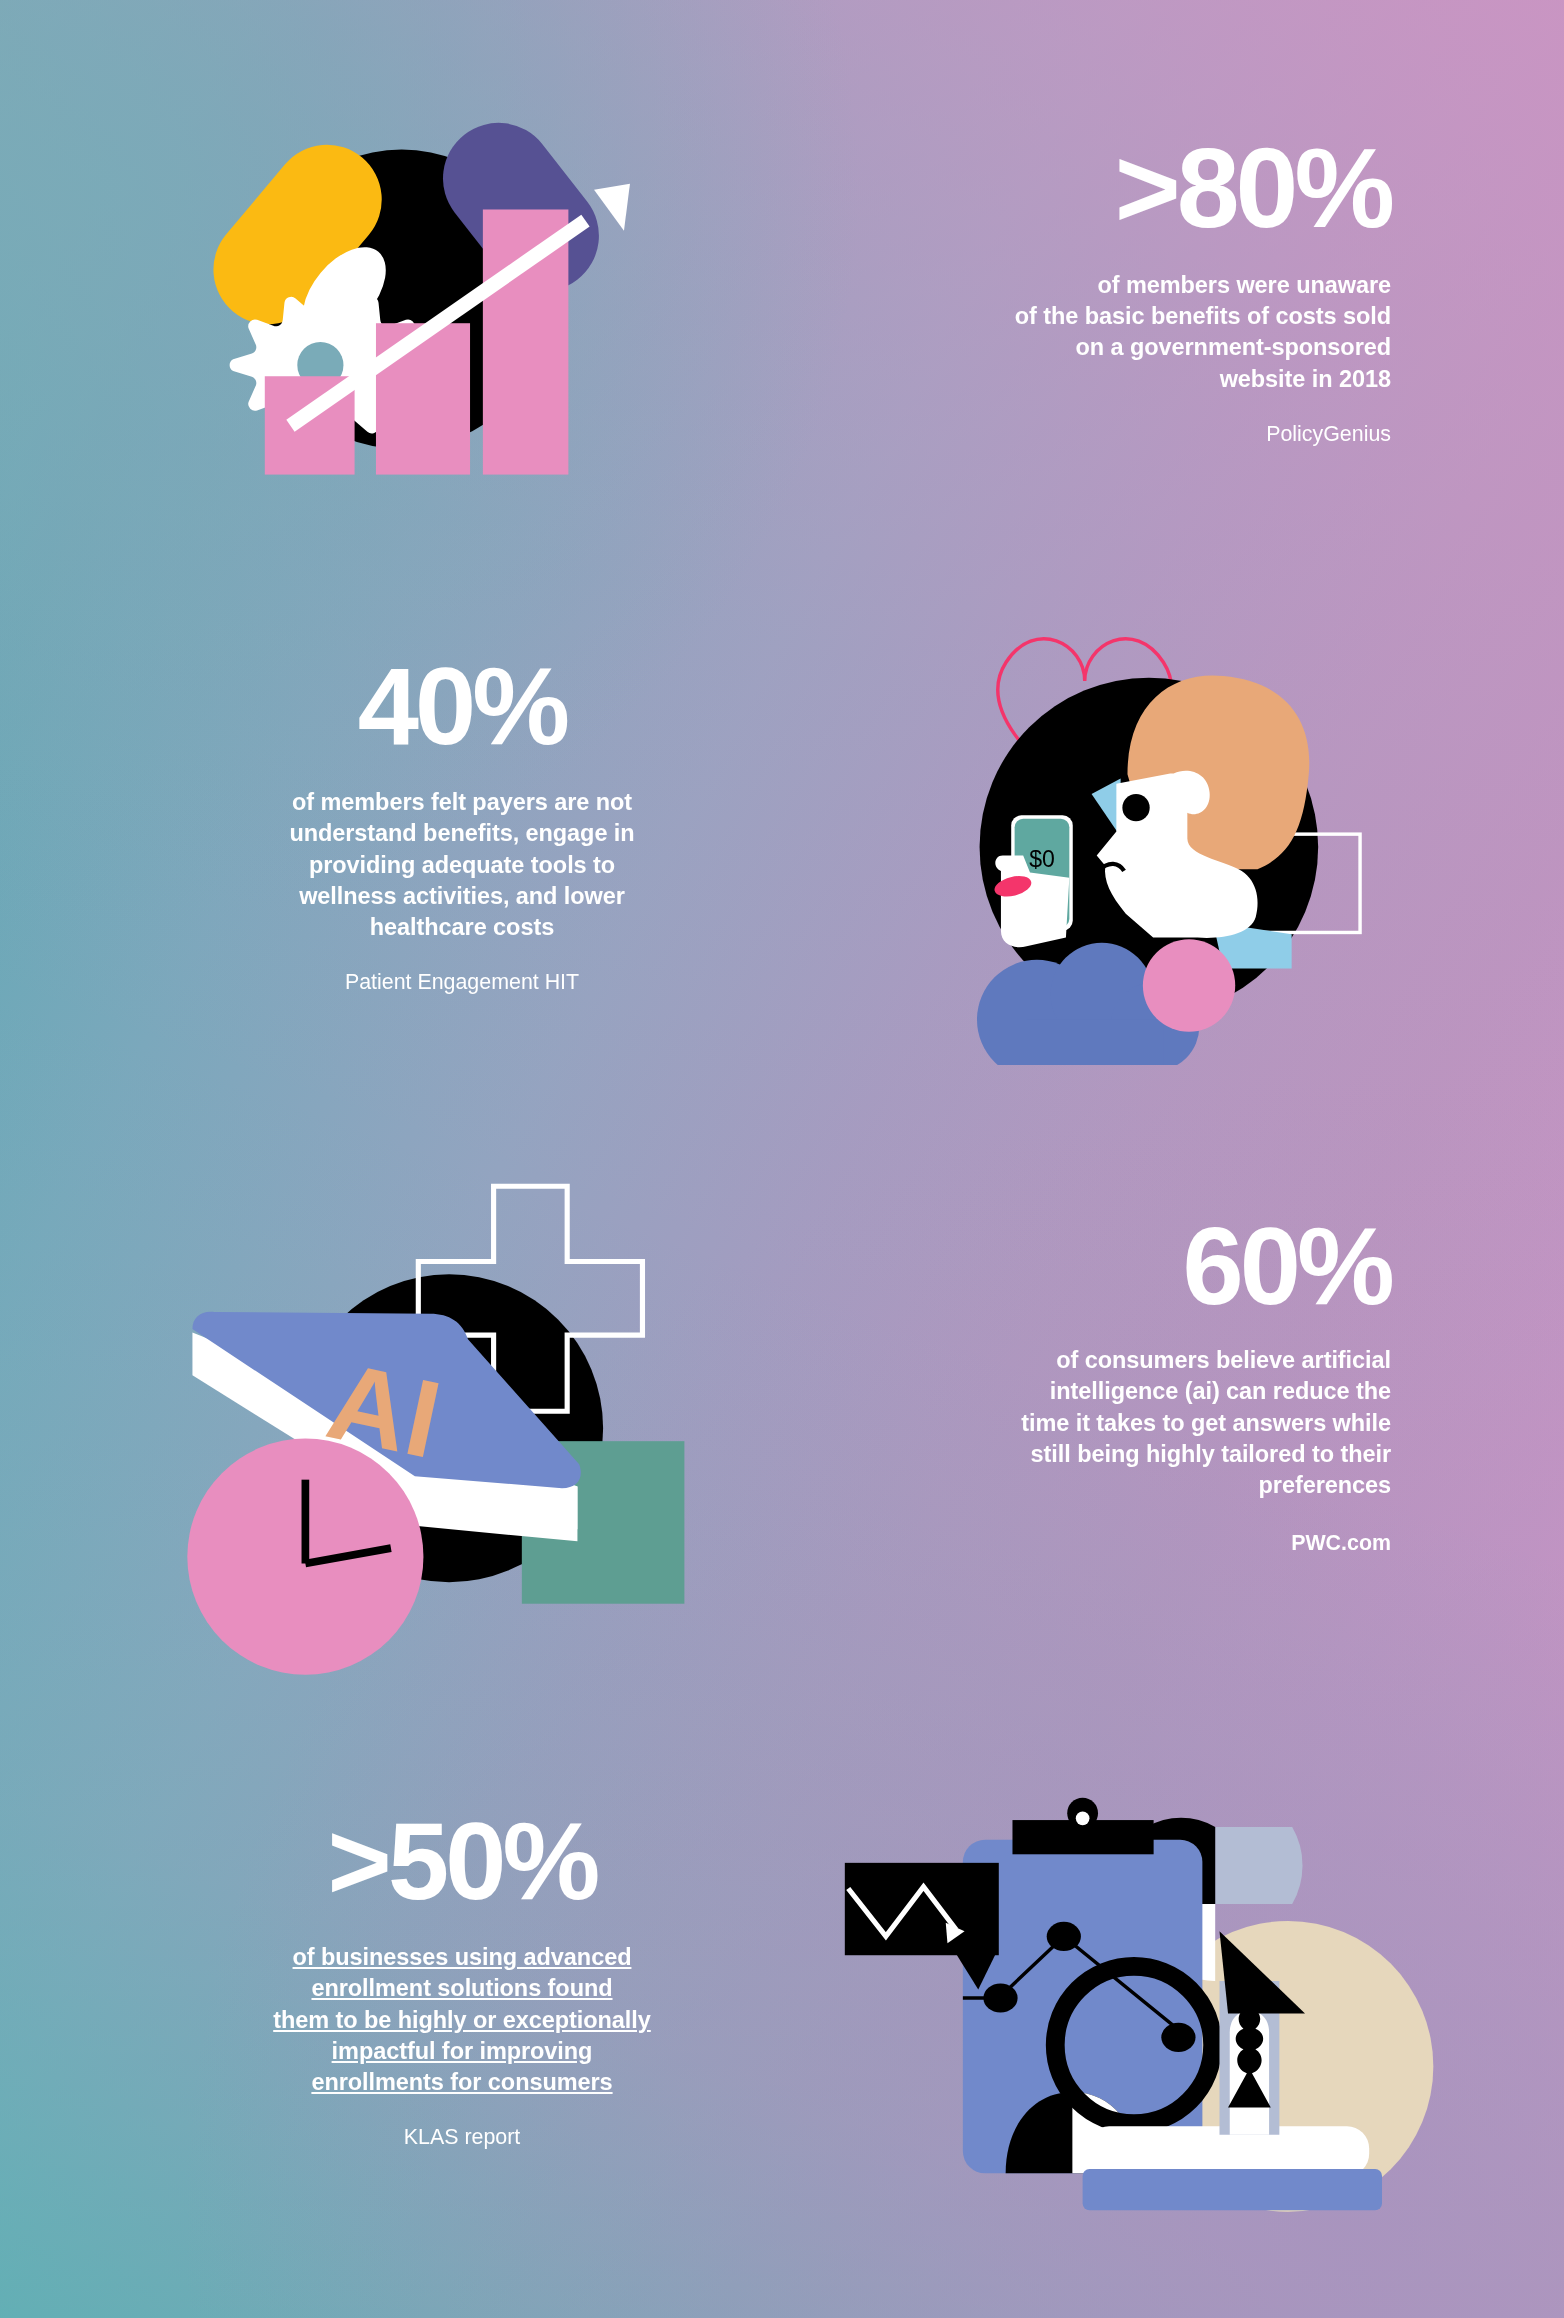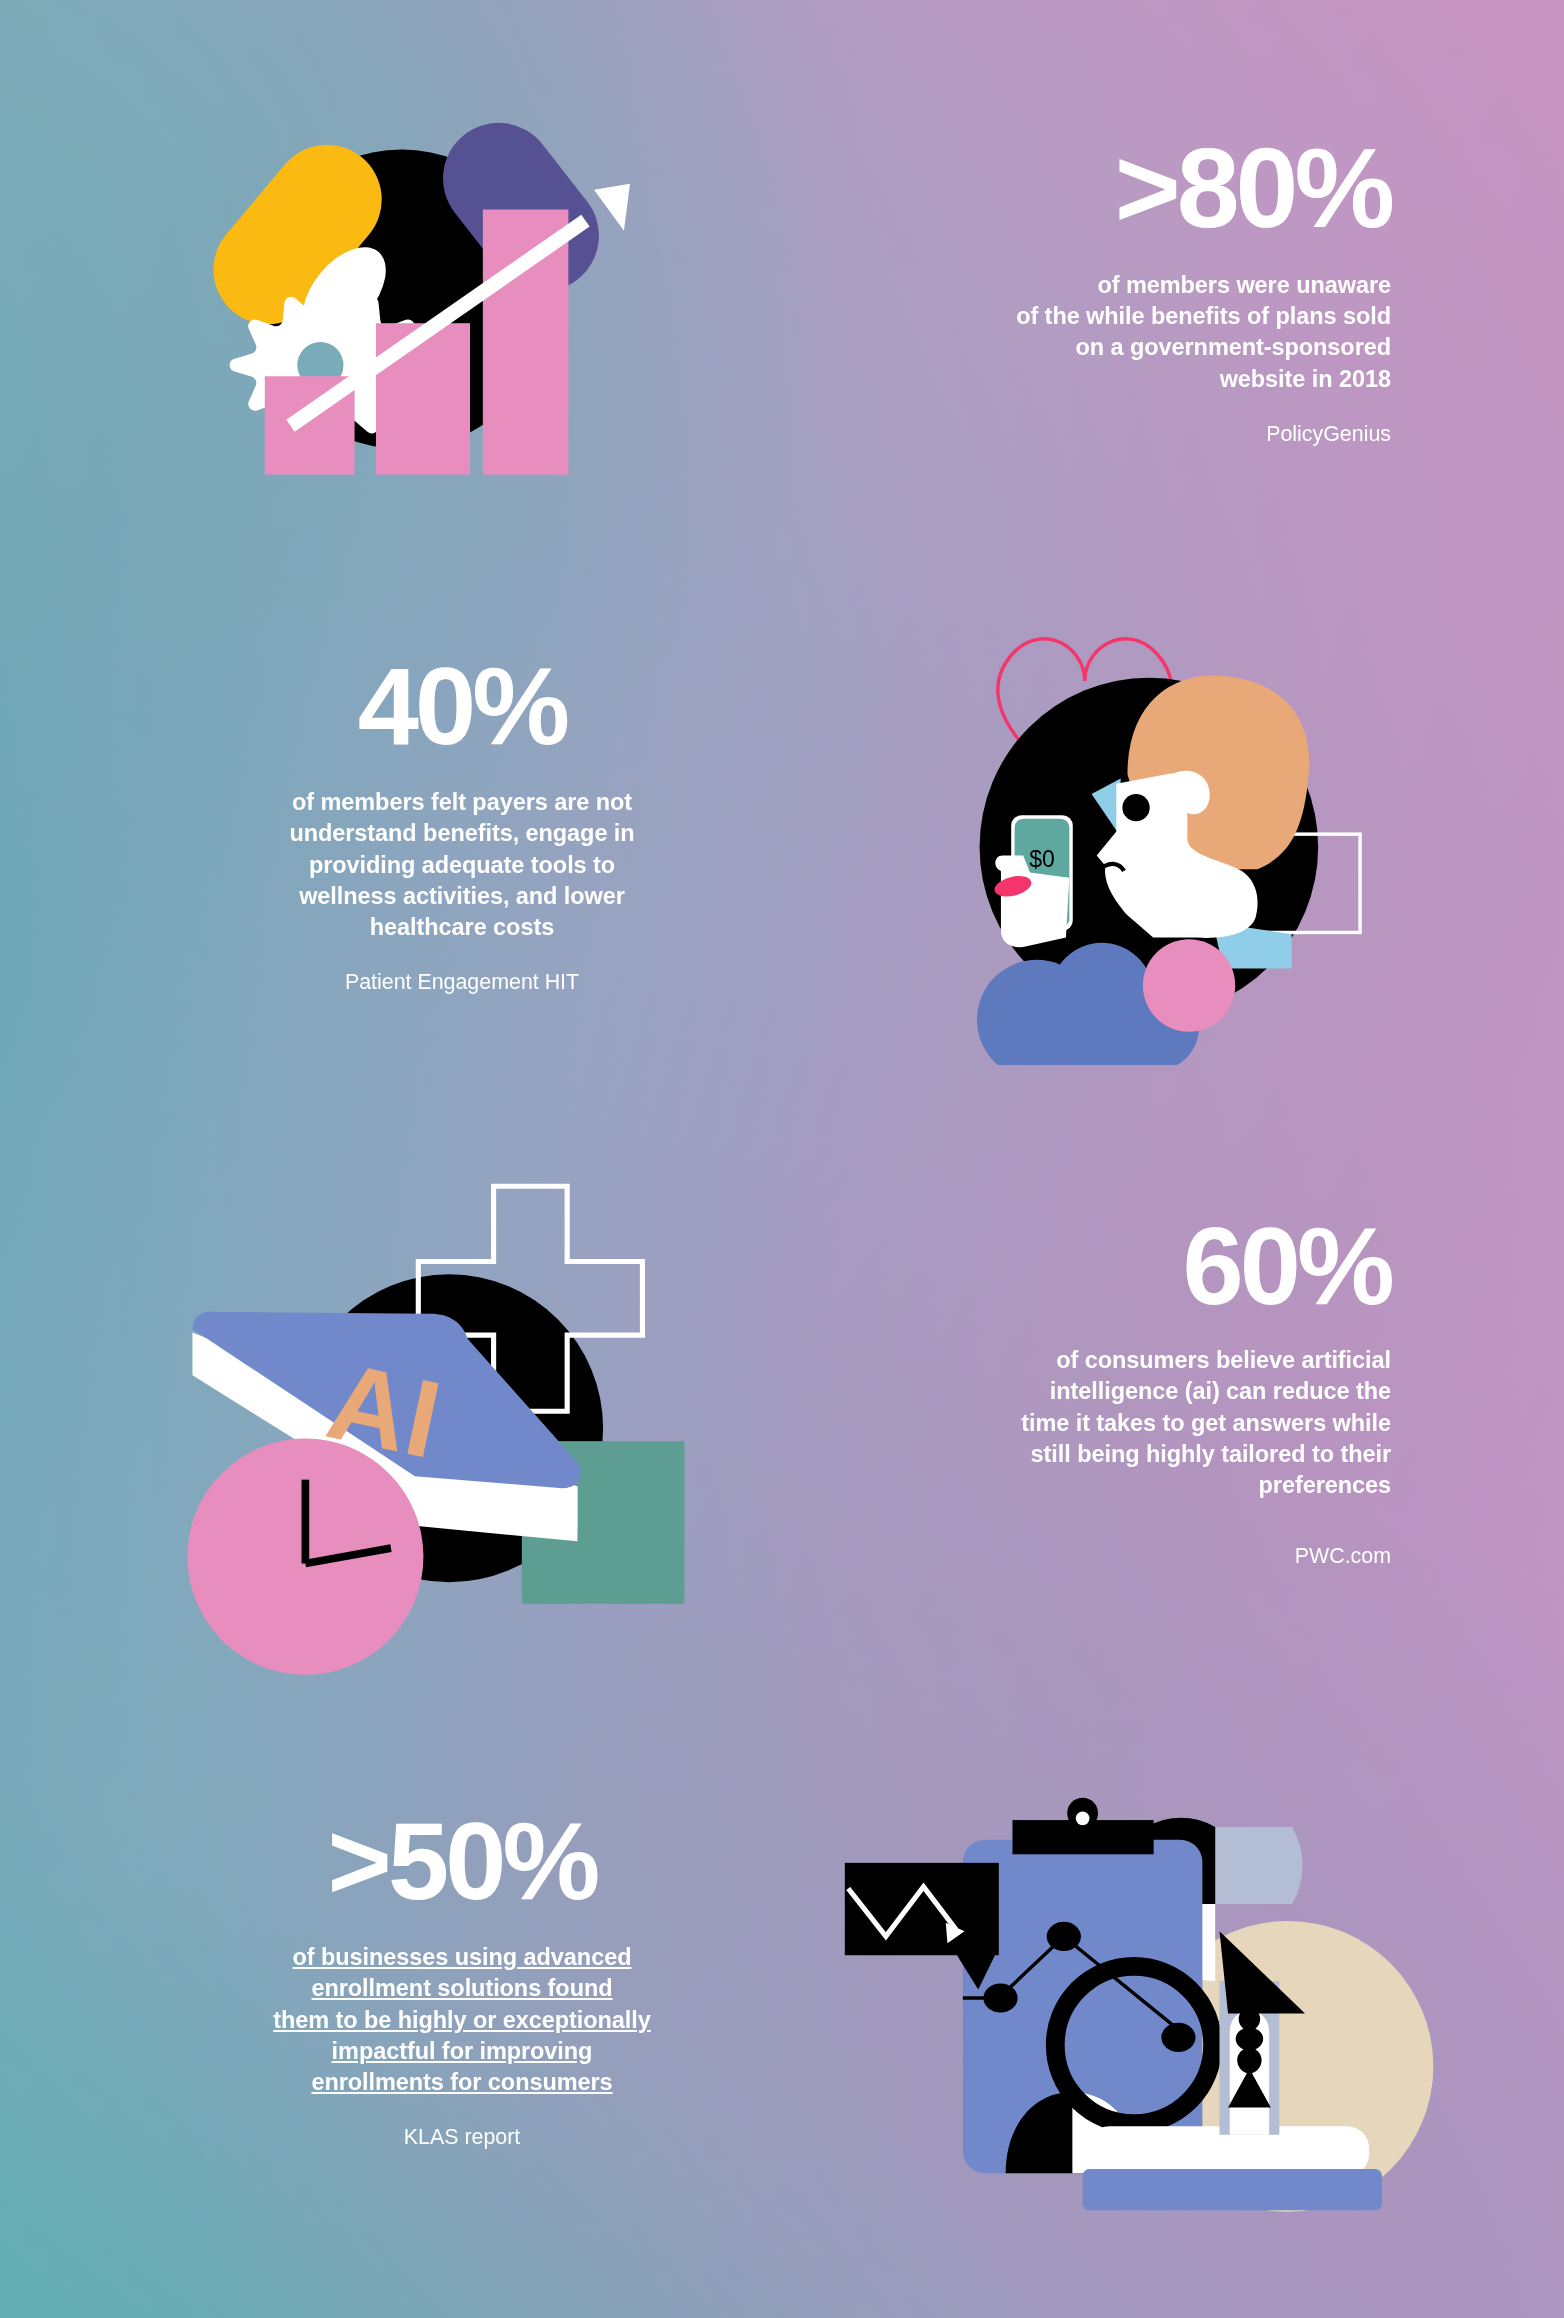--- a/index.html
+++ b/index.html
@@ -130,21 +130,21 @@
       <line x1="135" y1="388" x2="480" y2="148" stroke="#FFFFFF" stroke-width="17"></line>
 
       <polygon points="490,112 532,105 525,160" fill="#FFFFFF"></polygon>
     </svg>
   </div>
 
   <div class="block" style="left:843px; top:137px; width:548px;">
     <div class="stat-number align-left" style="font-size:113px;">&gt;80%</div>
     <div class="stat-body align-left" style="margin-top:29px;">
       <div>of members were unaware</div>
-      <div>of the while benefits of plans sold</div>
+      <div>of the basic benefits of costs sold</div>
       <div>on a government-sponsored</div>
       <div>website in 2018</div>
     </div>
     <div class="stat-source align-left" style="margin-top:26px;">PolicyGenius</div>
   </div>
 
   <div class="block" style="left:188px; top:655px; width:548px;">
     <div class="stat-number align-right" style="font-size:110px;">40%</div>
     <div class="stat-body align-right" style="margin-top:31px;">
       <div>of members felt payers are not</div>
@@ -236,21 +236,21 @@
 
   <div class="block" style="left:843px; top:1215px; width:548px;">
     <div class="stat-number align-left" style="font-size:110px;">60%</div>
     <div class="stat-body align-left" style="margin-top:29px;">
       <div>of consumers believe artificial</div>
       <div>intelligence (ai) can reduce the</div>
       <div>time it takes to get answers while</div>
       <div>still being highly tailored to their</div>
       <div>preferences</div>
     </div>
-    <div class="stat-source align-left" style="margin-top:42px;">PWC.com</div>
+    <div class="stat-source align-left" style="margin-top:29px;font-weight:bold;">PWC.com</div>
   </div>
 
   <div class="block" style="left:188px; top:1810px; width:548px;">
     <div class="stat-number align-right" style="font-size:110px;">&gt;50%</div>
     <div class="stat-body align-right" style="margin-top:31px;text-decoration:underline;">
       <div>of businesses using advanced</div>
       <div>enrollment solutions found</div>
       <div>them to be highly or exceptionally</div>
       <div>impactful for improving</div>
       <div>enrollments for consumers</div>

